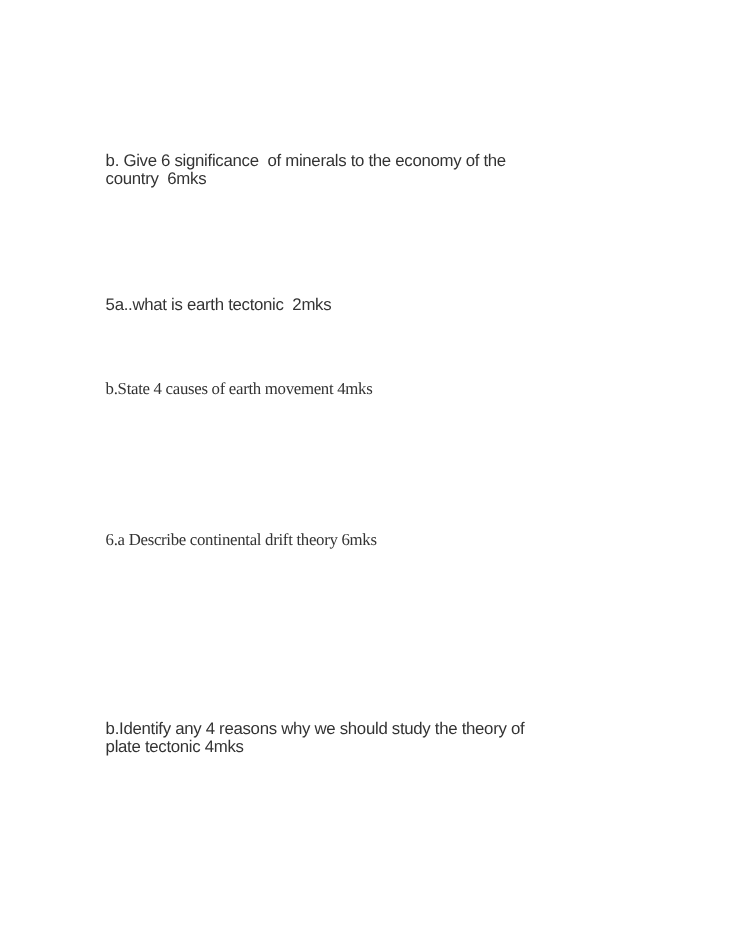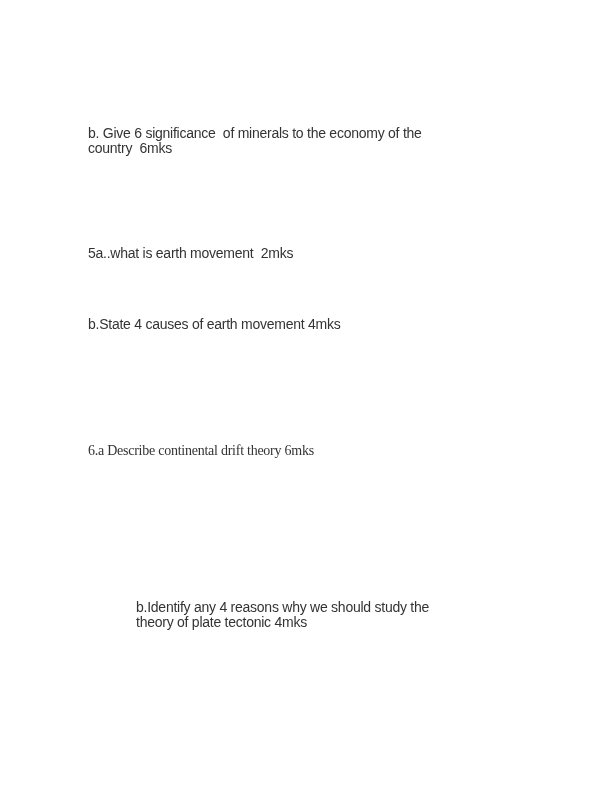--- a/index.html
+++ b/index.html
@@ -20,26 +20,26 @@
     left: 88px;
     right: 40px;
     font-size: 14px;
     line-height: 15px;
     color: #333333;
     letter-spacing: -0.25px;
     white-space: pre-wrap;
   }
   .line-1 { top: 126px; }
   .line-2 { top: 246px; }
-  .line-3 { top: 317px; }
+  .line-3 { top: 317px; font-family: Liberation Serif, serif; }
   .line-4 { top: 443px; font-family: Liberation Serif, serif; }
-  .line-5 { top: 600px; margin-left: 48px; }
+  .line-5 { top: 600px; }
 </style>
 </head>
 <body>
 
 <div class="page">
   <div class="line line-1">b. Give 6 significance  of minerals to the economy of the country  6mks</div>
-  <div class="line line-2">5a..what is earth movement  2mks</div>
+  <div class="line line-2">5a..what is earth tectonic  2mks</div>
   <div class="line line-3">b.State 4 causes of earth movement 4mks</div>
   <div class="line line-4">6.a Describe continental drift theory 6mks</div>
   <div class="line line-5">b.Identify any 4 reasons why we should study the theory of plate tectonic 4mks</div>
 </div>
 
 </body></html>

